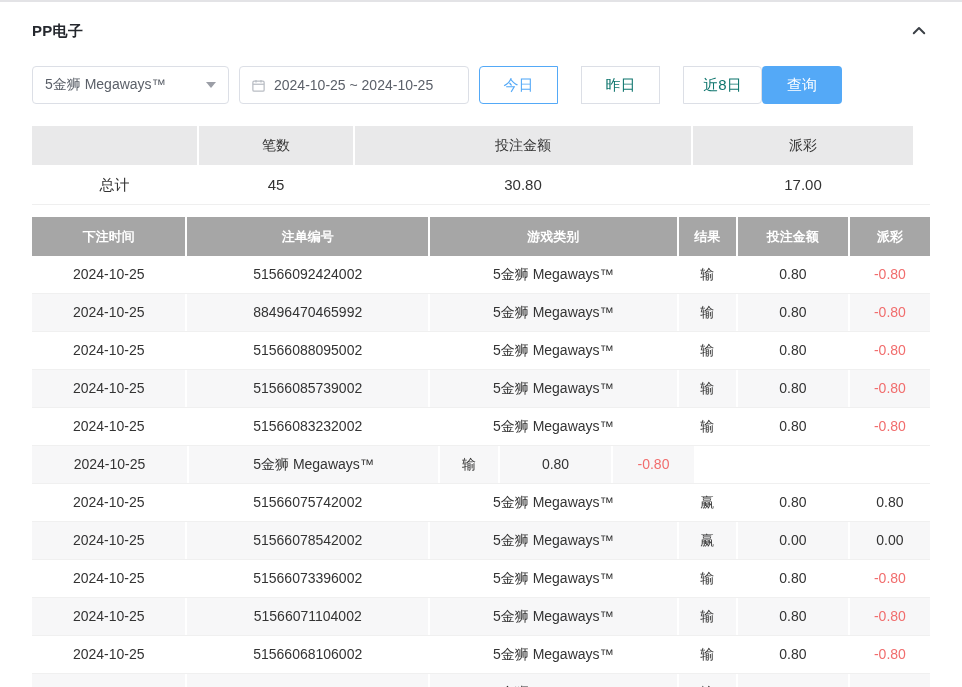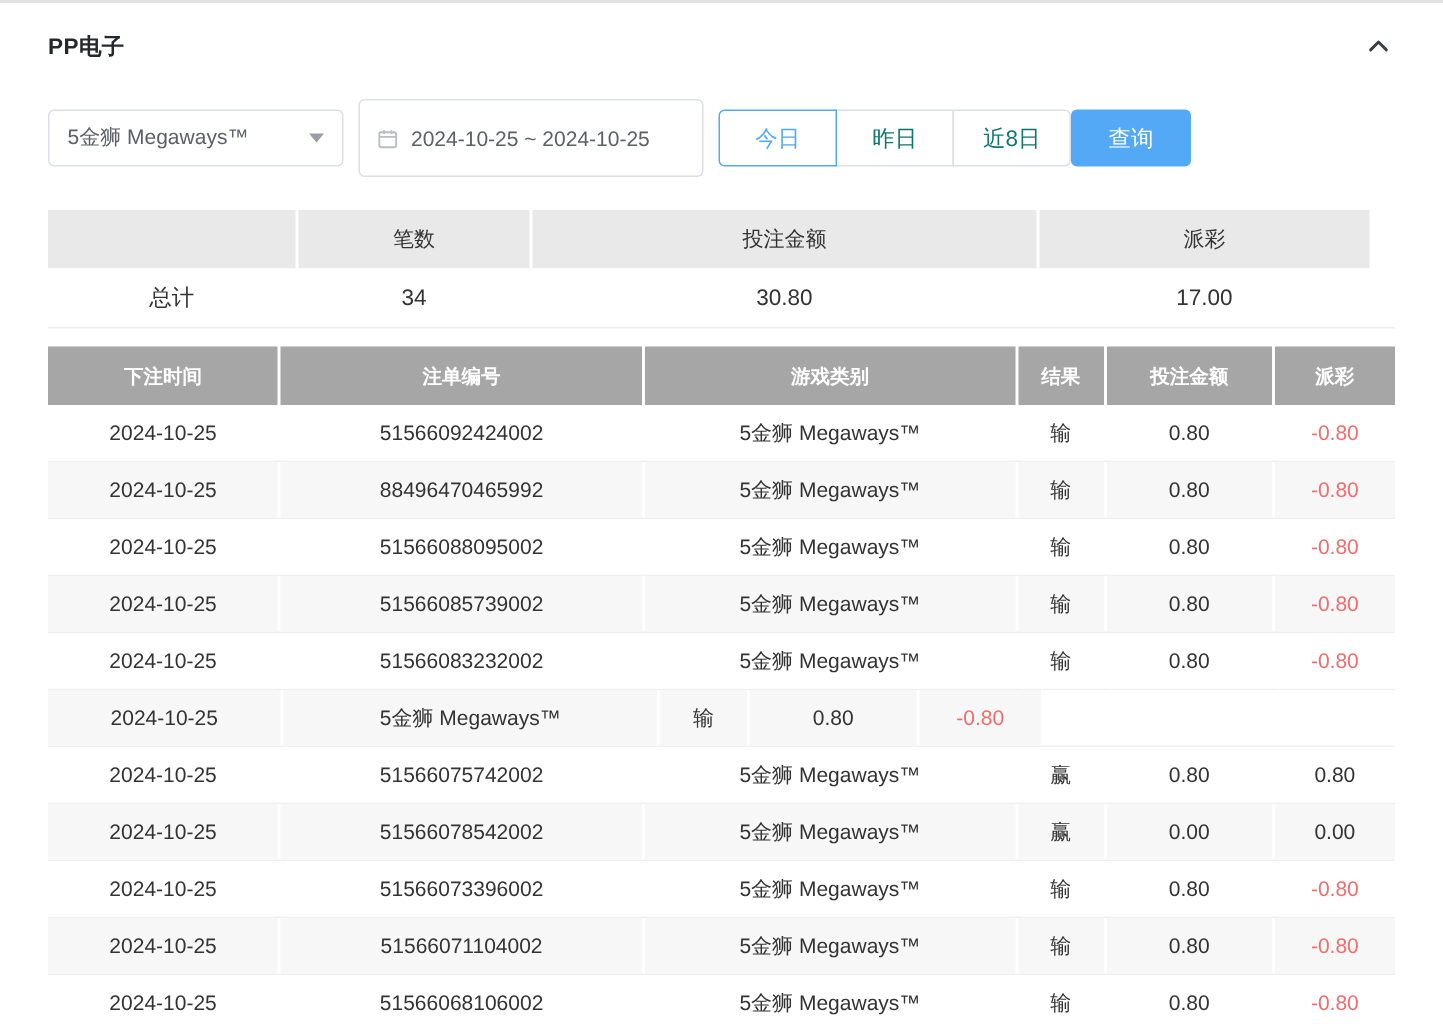--- a/index.html
+++ b/index.html
@@ -19,25 +19,25 @@
 
   
   .filters { margin-top:22px; display:flex; align-items:center; }
   .select-box {
     width:197px; height:38px; border:1px solid #dcdfe6; border-radius:4px;
     display:flex; align-items:center; justify-content:space-between;
     padding:0 12px; font-size:14px; color:#5b6069; cursor:pointer; background:#fff;
   }
   .caret-down { width:0; height:0; border-left:5px solid transparent; border-right:5px solid transparent; border-top:6px solid #9b9ea6; }
   .date-box {
-    margin-left:10px; width:230px; height:52px; border:1px solid #dcdfe6; border-radius:4px;
+    margin-left:10px; width:230px; height:38px; border:1px solid #dcdfe6; border-radius:4px;
     display:flex; align-items:center; padding:0 11px; font-size:14px; color:#5b6069; cursor:pointer; background:#fff;
   }
   .date-box .cal { display:flex; margin-right:8px; }
-  .btn-group { margin-left:10px; display:flex; }
+  .btn-group { margin-left:10px; display:flex;gap:24px; }
   .qbtn {
     width:79px; height:38px; background:#fff; border:1px solid #dcdfe6;
     color:#0f766e; font-size:15px; cursor:pointer; margin-left:-1px;
     font-family:"Liberation Sans", sans-serif;
   }
   .qbtn:first-child { border-radius:4px 0 0 4px; margin-left:0; }
   .qbtn:last-child { border-radius:0 4px 4px 0; }
   .qbtn.active { color:var(--accent,#54a9f7); border-color:var(--accent,#54a9f7); position:relative; z-index:1; }
   .search-btn {
     width:80px; height:38px; border:none; border-radius:4px;
@@ -106,21 +106,21 @@
 
   <div class="summary">
     <div class="sum-row">
       <div class="sum-h s1"></div>
       <div class="sum-h s2">笔数</div>
       <div class="sum-h s3">投注金额</div>
       <div class="sum-h s4">派彩</div>
     </div>
     <div class="sum-row sum-body">
       <div class="sum-b s1">总计</div>
-      <div class="sum-b s2">34</div>
+      <div class="sum-b s2">45</div>
       <div class="sum-b s3">30.80</div>
       <div class="sum-b s4">17.00</div>
     </div>
   </div>
 
   <div class="dtable">
     <div class="thead">
       <div class="th c1">下注时间</div>
       <div class="th c2">注单编号</div>
       <div class="th c3">游戏类别</div>

